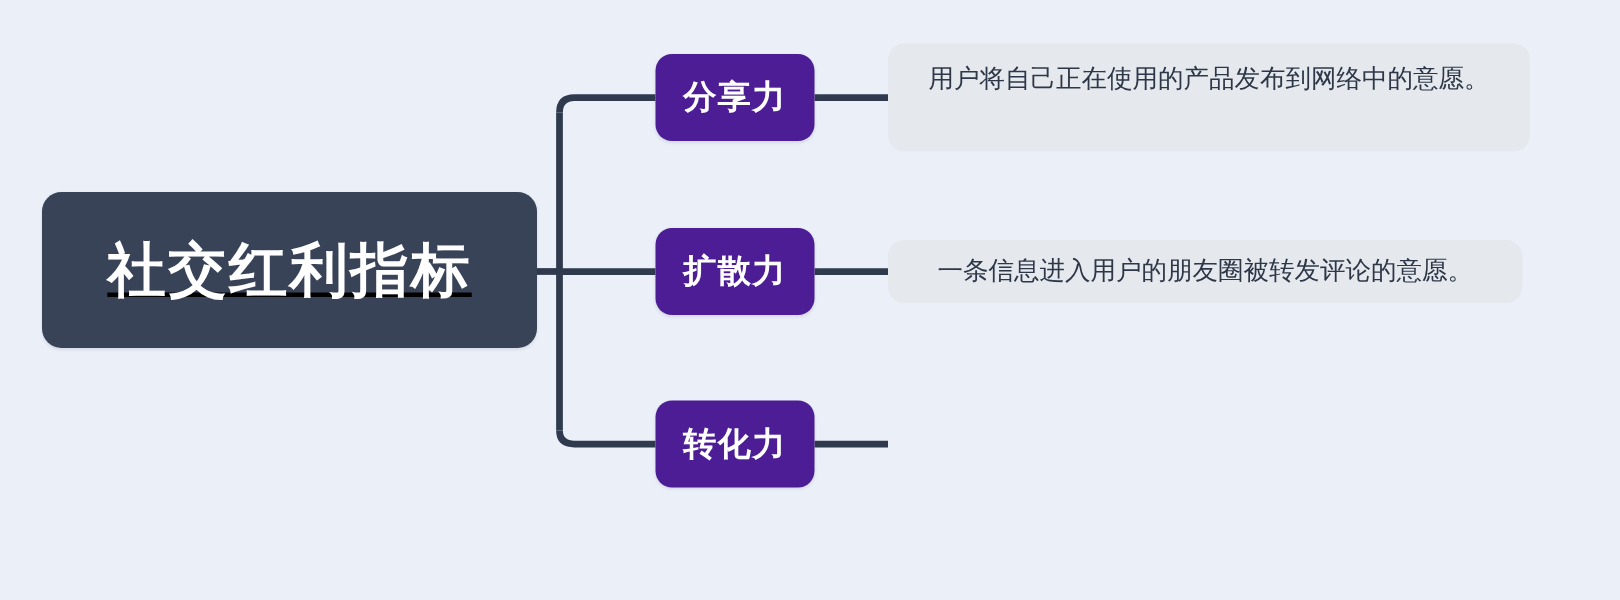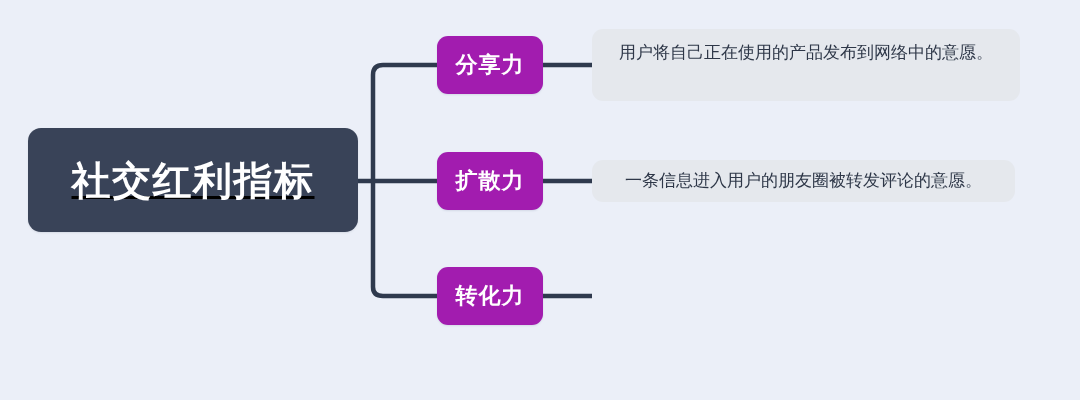--- a/index.html
+++ b/index.html
@@ -55,21 +55,21 @@
     font-weight: 700;
     letter-spacing: 1.5px;
     line-height: 1;
     white-space: nowrap;
   }
 
   
   .branch-node {
     width: 106px;
     height: 58px;
-    background: #a21caf;
+    background: #4c1d95;
     border-radius: 11px;
     box-shadow: 0 1px 2px rgba(70,90,130,0.14);
   }
   .branch-label {
     color: #ffffff;
     font-size: 22px;
     font-weight: 700;
     letter-spacing: 1px;
     line-height: 1;
     white-space: nowrap;

